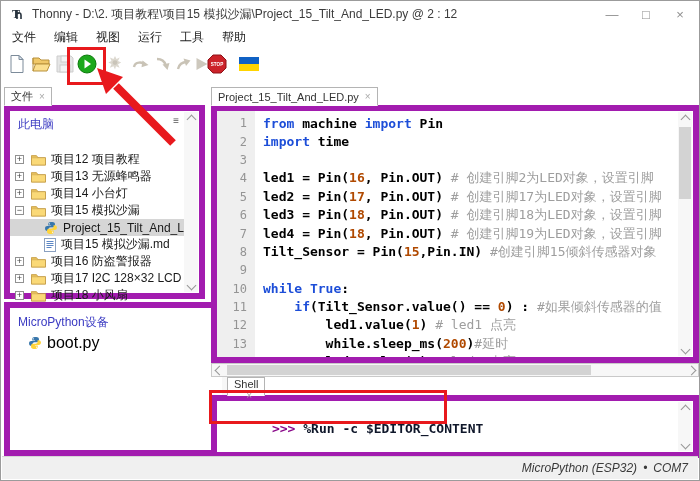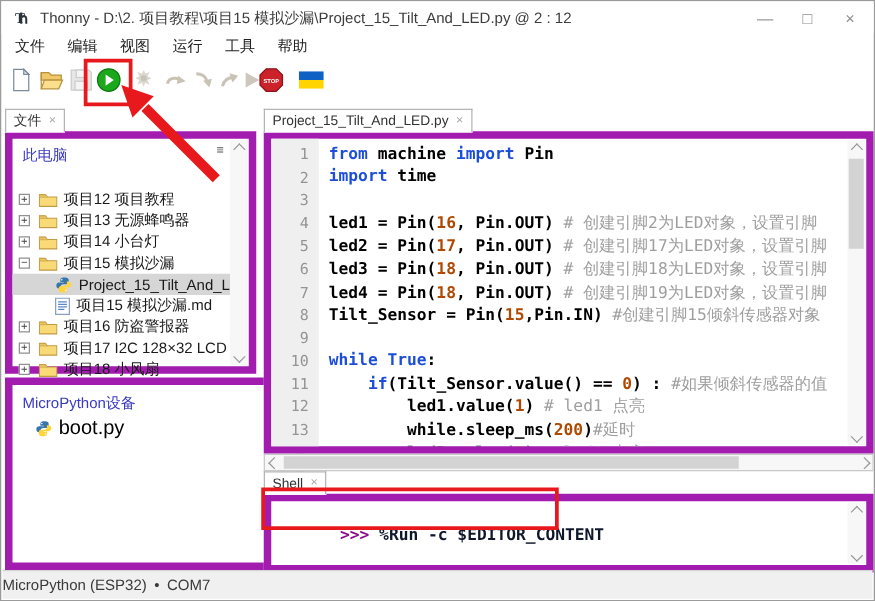--- a/index.html
+++ b/index.html
@@ -76,21 +76,21 @@
   .tp{color:#000;}
 
   
   #shell-pane{left:210px;top:394px;width:488px;height:63px;}
   .shell-line{position:absolute;left:8px;top:5px;font-family:"DejaVu Sans Mono","Liberation Mono",monospace;font-size:13px;font-weight:bold;white-space:pre;}
   .sh-prompt{color:#8a0a8a;}
   .sh-cmd{color:#0f172a;}
 
   
   .statusbar{position:absolute;left:1px;right:1px;bottom:1px;height:23px;background:#f0f0f0;border-top:1px solid #d6d6d6;
-             display:flex;align-items:center;font-size:12px;color:#3a3a3a;box-sizing:border-box;padding-right:10px;gap:6px;}
+             display:flex;align-items:center;justify-content:flex-end;font-size:12px;color:#3a3a3a;box-sizing:border-box;padding-right:10px;gap:6px;font-style:italic;}
 </style>
 </head>
 <body>
 
 <div id="win">
 
   <div class="titlebar">
     <span class="logo">
       <svg viewBox="0 0 16 16">
           <rect x="1" y="1" width="14" height="14" rx="2" fill="#fff"></rect>
@@ -358,21 +358,21 @@
   <div class="hscroll" style="left:210px;top:362px;width:488px;">
     <span class="sbtn" style="left:0;">
         <i class="chev left"></i>
       </span>
     <div class="hthumb" style="left:15px;width:364px;"></div>
     <span class="sbtn" style="right:0;">
         <i class="chev right"></i>
       </span>
   </div>
 
-  <div class="tab" style="left:210px;top:376px;">
+  <div class="tab" style="left:226px;top:376px;flex-direction:column;">
     <span>Shell</span>
     <span class="closex">×</span>
   </div>
   <div class="pane" id="shell-pane">
     <div class="shell-line">
       <span class="sh-prompt">&gt;&gt;&gt; </span><span class="sh-cmd">%Run -c $EDITOR_CONTENT</span>
     </div>
     <div class="vscroll">
       <span class="sbtn top">
           <i class="chev up"></i>

